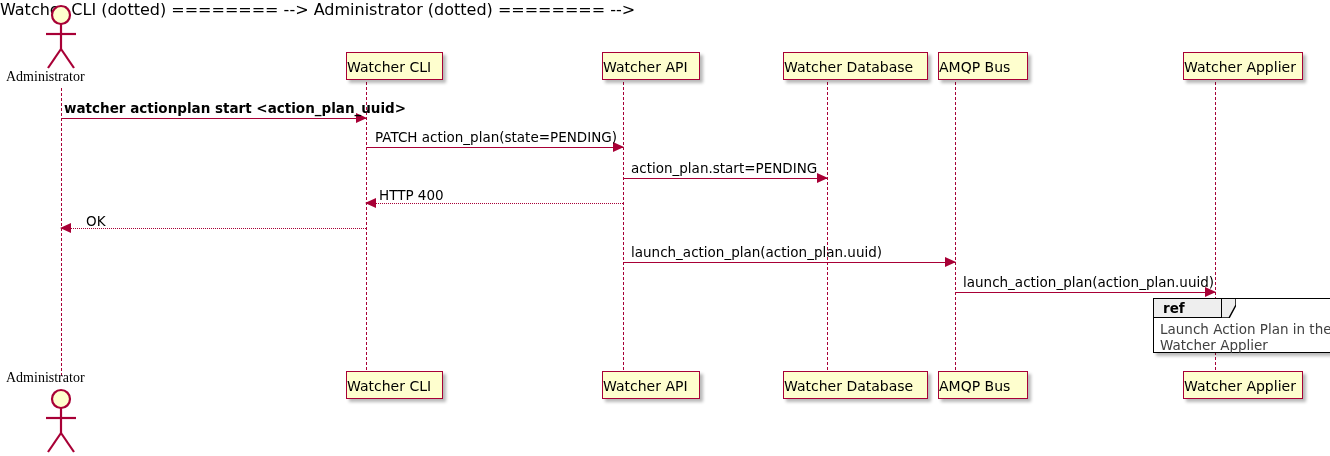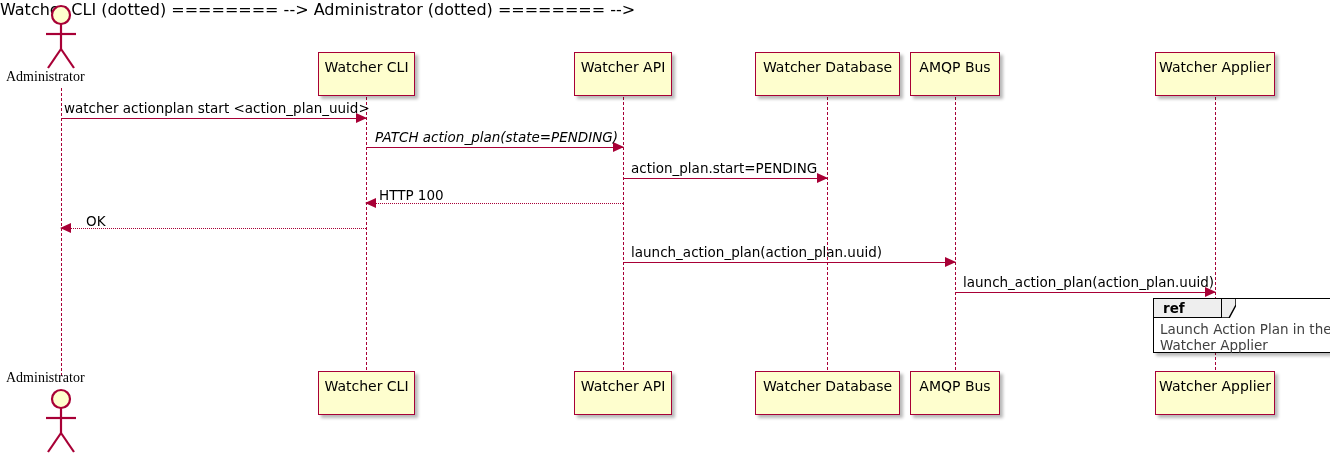--- a/index.html
+++ b/index.html
@@ -24,27 +24,28 @@
     width: 0;
     border-left: 1px dashed #A80036;
   }
 
   
   .participant {
     position: absolute;
     background: #FEFECE;
     border: 1.5px solid #A80036;
     box-shadow: 3px 3px 3px rgba(0,0,0,0.28);
-    height: 44px;
+    height: 28px;
     line-height: 28px;
-    text-align: center;
+    text-align: left;
     font-size: 14px;
     color: #000000;
     white-space: nowrap;
     box-sizing: border-box;
+    margin-left: 28px;
   }
 
   
   .actor-wrap {
     position: absolute;
   }
   .actor-label {
     position: absolute;
     font-size: 14px;
     color: #000000;
@@ -183,42 +184,42 @@
   <div class="participant" style="left:574px; top:371px; width:98px;">Watcher API</div>
   <div class="participant" style="left:755px; top:371px; width:145px;">Watcher Database</div>
   <div class="participant" style="left:910px; top:371px; width:90px;">AMQP Bus</div>
   <div class="participant" style="left:1155px; top:371px; width:120px;">Watcher Applier</div>
 
   
   <div class="msg" style="left:61px; top:118px; width:305px;">
     <span class="line"></span>
     <span class="head right"></span>
   </div>
-  <div class="msg-label" style="left:64px; top:100px;">watcher actionplan start &lt;action_plan_uuid&gt;</div>
+  <div class="msg-label" style="left:64px; top:100px;font-weight:bold;">watcher actionplan start &lt;action_plan_uuid&gt;</div>
 
   
   <div class="msg" style="left:366px; top:147px; width:257px;">
     <span class="line"></span>
     <span class="head right"></span>
   </div>
-  <div class="msg-label" style="left:375px; top:129px;font-style:italic;">PATCH action_plan(state=PENDING)</div>
+  <div class="msg-label" style="left:375px; top:129px;">PATCH action_plan(state=PENDING)</div>
 
   
   <div class="msg" style="left:623px; top:178px; width:204px;">
     <span class="line"></span>
     <span class="head right"></span>
   </div>
   <div class="msg-label" style="left:631px; top:160px;">action_plan.start=PENDING</div>
 
    Watcher CLI (dotted) ======== --&gt;
   <div class="msg dotted" style="left:366px; top:203px; width:257px;">
     <span class="line"></span>
     <span class="head left"></span>
   </div>
-  <div class="msg-label" style="left:379px; top:187px;">HTTP 100</div>
+  <div class="msg-label" style="left:379px; top:187px;">HTTP 400</div>
 
    Administrator (dotted) ======== --&gt;
   <div class="msg dotted" style="left:61px; top:228px; width:305px;">
     <span class="line"></span>
     <span class="head left"></span>
   </div>
   <div class="msg-label" style="left:86px; top:213px;">OK</div>
 
   
   <div class="msg" style="left:623px; top:262px; width:332px;">

